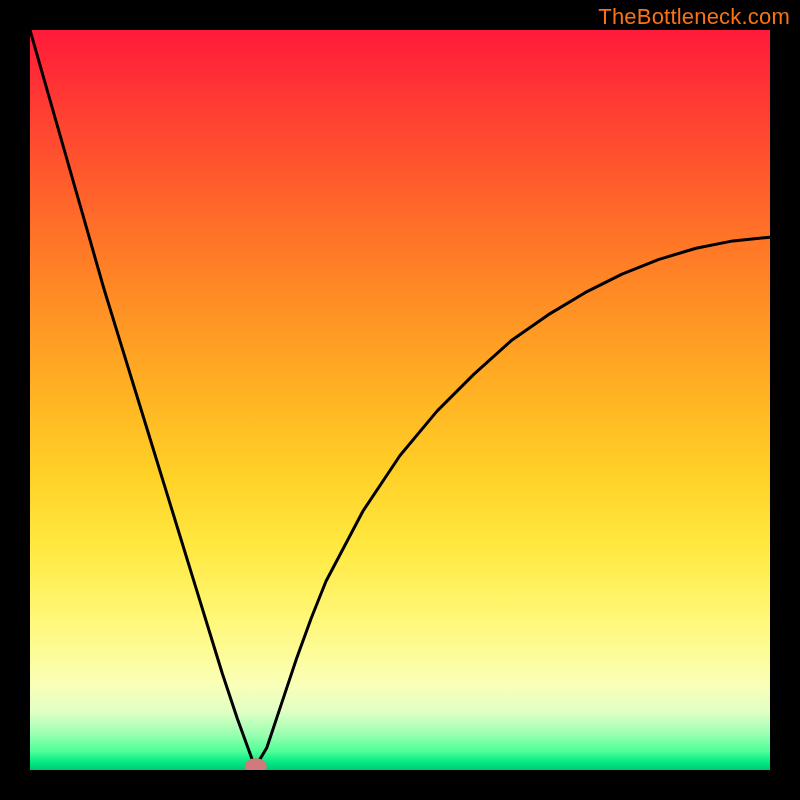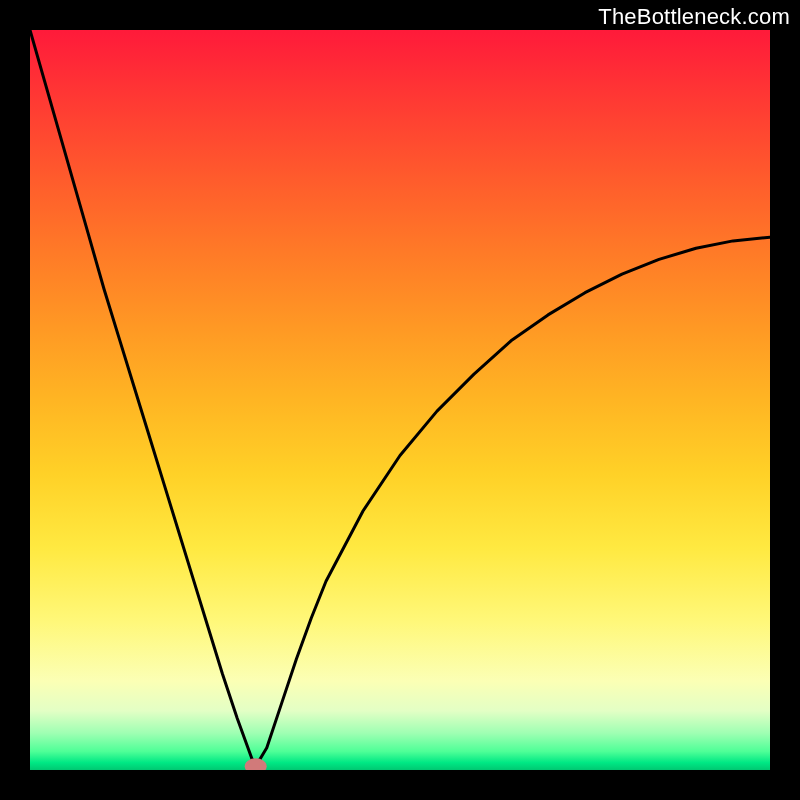--- a/index.html
+++ b/index.html
@@ -54,21 +54,21 @@
   svg.overlay {
     position: absolute;
     left: 0; top: 0;
     width: 100%;
     height: 100%;
   }
   .watermark {
     position: absolute;
     top: 4px;
     right: 10px;
-    color: #ffffff;
+    color: #f97316;
     font-size: 22px;
     font-weight: 500;
     letter-spacing: 0.2px;
   }
 </style>
 </head>
 <body>
 
 <div class="frame">
   <div class="plot-area">

